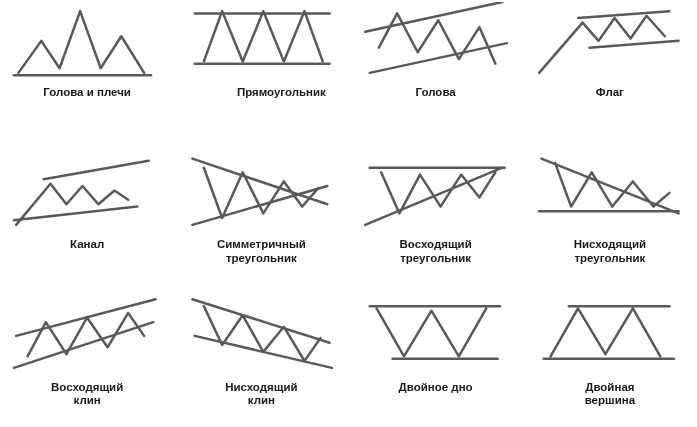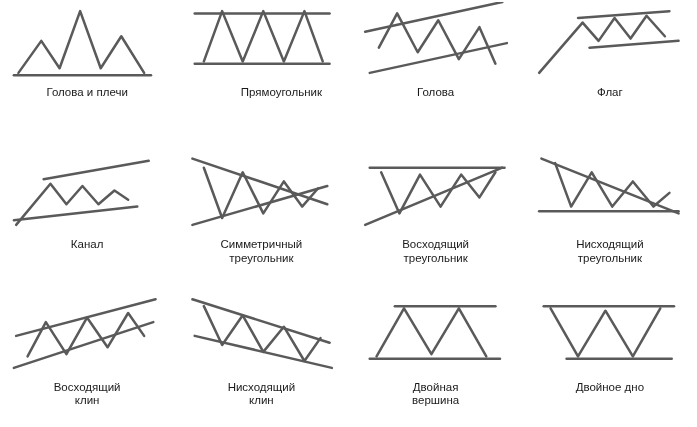--- a/index.html
+++ b/index.html
@@ -35,20 +35,21 @@
     display: block;
   }
   .pattern-label {
     margin-top: 4px;
     font-size: 11.5px;
     line-height: 13.5px;
     color: #1a1a1a;
     text-align: center;
     white-space: pre-line;
     font-family: "Liberation Sans", sans-serif;
+    font-weight: bold;
   }
   
   .row-1 .pattern-figure { margin-top: 0px; }
   .row-2 .pattern-figure { margin-top: 10px; }
   .row-3 .pattern-figure { margin-top: 10px; }
 </style>
 </head>
 <body style="background: rgb(255, 255, 255);">
 
 <div id="chart-grid">
@@ -131,28 +132,28 @@
       <svg class="pattern-figure" viewBox="0 0 136 70">
         <polyline points="18,8 34,42 52,16 70,48 88,26 106,56 120,36" fill="none" stroke="#5a5a5a" stroke-width="2.2" stroke-linecap="round" stroke-linejoin="round"></polyline>
         <polyline points="8,2 128,40" fill="none" stroke="#5a5a5a" stroke-width="2.2" stroke-linecap="round" stroke-linejoin="round"></polyline>
         <polyline points="10,34 130,62" fill="none" stroke="#5a5a5a" stroke-width="2.2" stroke-linecap="round" stroke-linejoin="round"></polyline>
       </svg>
       <div class="pattern-label" style="color: rgb(26, 26, 26);">Нисходящий
 клин</div>
     </div>
     <div class="pattern-cell row-3">
       <svg class="pattern-figure" viewBox="0 0 136 70">
+        <polyline points="16,10 40,52 64,12 88,52 112,10" fill="none" stroke="#5a5a5a" stroke-width="2.2" stroke-linecap="round" stroke-linejoin="round"></polyline>
+        <polyline points="10,8 124,8" fill="none" stroke="#5a5a5a" stroke-width="2.2" stroke-linecap="round" stroke-linejoin="round"></polyline>
+        <polyline points="30,54 122,54" fill="none" stroke="#5a5a5a" stroke-width="2.2" stroke-linecap="round" stroke-linejoin="round"></polyline>
+      </svg>
+      <div class="pattern-label" style="color: rgb(26, 26, 26);">Двойное дно</div>
+    </div>
+    <div class="pattern-cell row-3">
+      <svg class="pattern-figure" viewBox="0 0 136 70">
         <polyline points="16,52 40,10 64,50 88,10 112,52" fill="none" stroke="#5a5a5a" stroke-width="2.2" stroke-linecap="round" stroke-linejoin="round"></polyline>
         <polyline points="32,8 120,8" fill="none" stroke="#5a5a5a" stroke-width="2.2" stroke-linecap="round" stroke-linejoin="round"></polyline>
         <polyline points="10,54 124,54" fill="none" stroke="#5a5a5a" stroke-width="2.2" stroke-linecap="round" stroke-linejoin="round"></polyline>
       </svg>
       <div class="pattern-label" style="color: rgb(26, 26, 26);">Двойная
 вершина</div>
     </div>
-    <div class="pattern-cell row-3">
-      <svg class="pattern-figure" viewBox="0 0 136 70">
-        <polyline points="16,10 40,52 64,12 88,52 112,10" fill="none" stroke="#5a5a5a" stroke-width="2.2" stroke-linecap="round" stroke-linejoin="round"></polyline>
-        <polyline points="10,8 124,8" fill="none" stroke="#5a5a5a" stroke-width="2.2" stroke-linecap="round" stroke-linejoin="round"></polyline>
-        <polyline points="30,54 122,54" fill="none" stroke="#5a5a5a" stroke-width="2.2" stroke-linecap="round" stroke-linejoin="round"></polyline>
-      </svg>
-      <div class="pattern-label" style="color: rgb(26, 26, 26);">Двойное дно</div>
-    </div>
   </div>
 
 </body></html>

